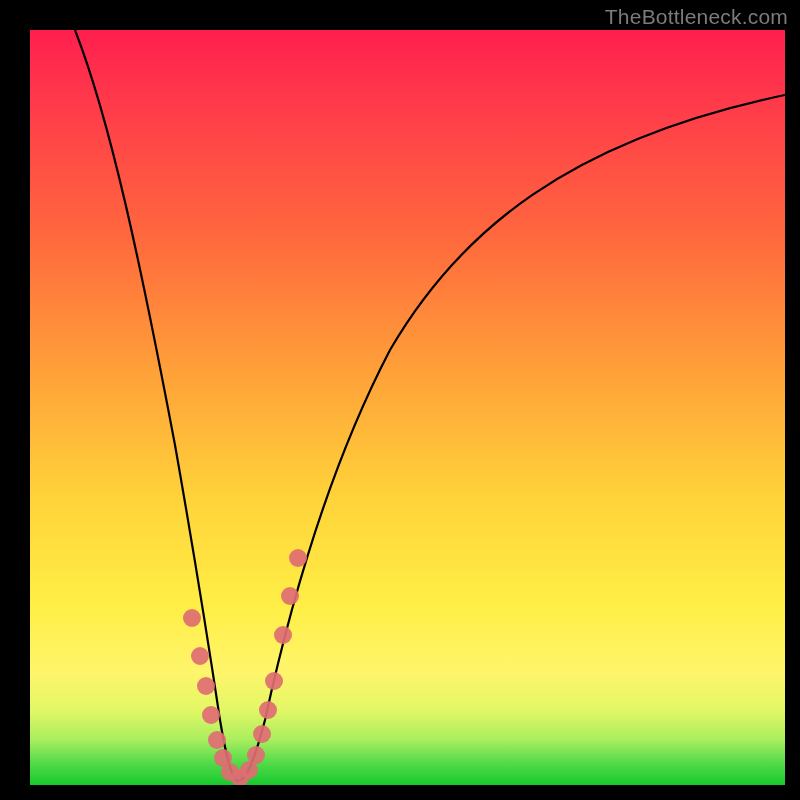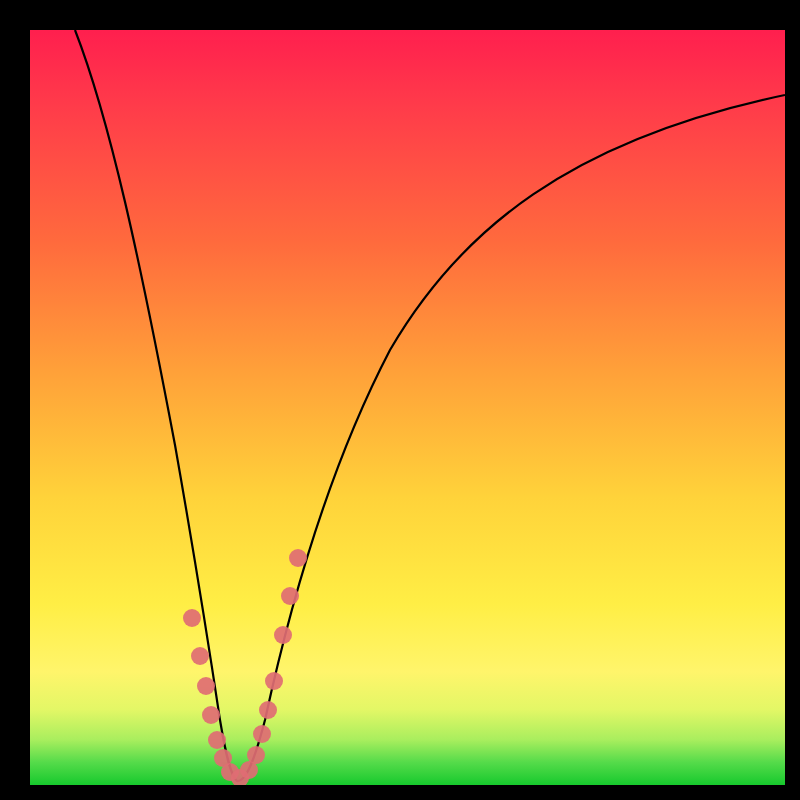--- a/index.html
+++ b/index.html
@@ -87,13 +87,14 @@
         <circle cx="232" cy="704" r="9"></circle>
         <circle cx="238" cy="680" r="9"></circle>
         <circle cx="244" cy="651" r="9"></circle>
         <circle cx="253" cy="605" r="9"></circle>
         <circle cx="260" cy="566" r="9"></circle>
         <circle cx="268" cy="528" r="9"></circle>
       </g>
     </svg>
 
   </div>
+  <div class="watermark">TheBottleneck.com</div>
 </div>
 
 </body></html>

